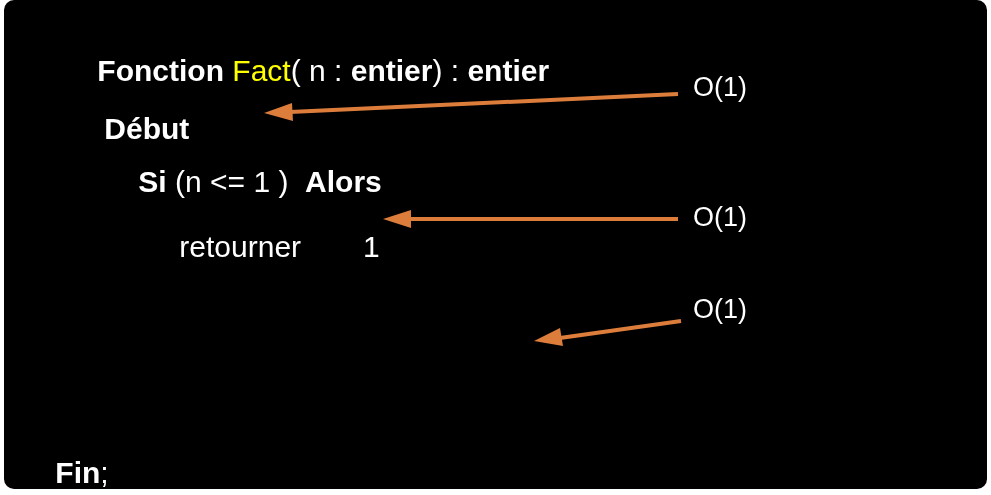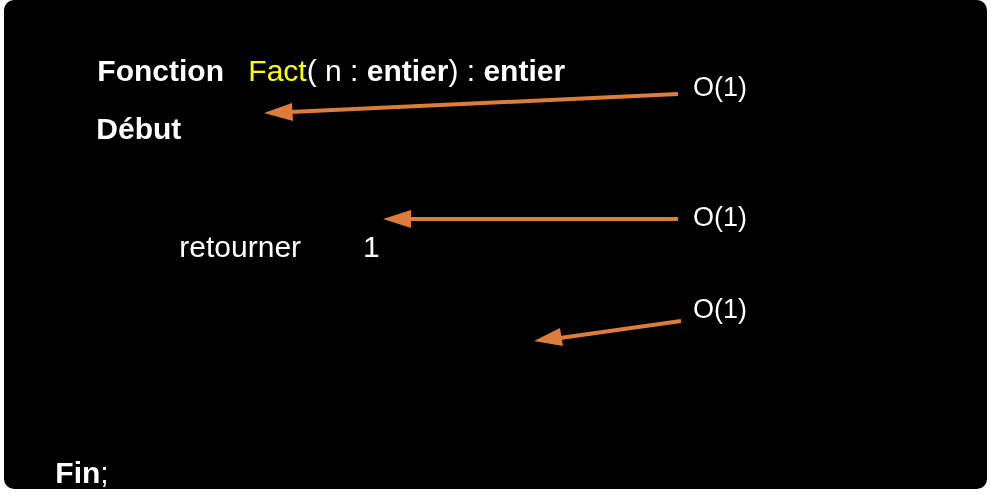--- a/index.html
+++ b/index.html
@@ -22,21 +22,21 @@
   }
   .code-line {
     position: absolute;
     color: #ffffff;
     font-size: 30px;
     line-height: 34px;
     white-space: pre;
   }
   .b { font-weight: 700; }
   .r { font-weight: 400; }
-  .y { font-weight: 400; color: #ffff00; margin-left: 16px; }
+  .y { font-weight: 400; color: #ffff00; }
   .gap { display: inline-block; width: 62px; }
   .annotation {
     position: absolute;
     color: #ffffff;
     font-size: 27px;
     line-height: 32px;
     font-weight: 400;
     white-space: pre;
     text-align: right;
   }
@@ -49,24 +49,27 @@
 </style>
 </head>
 <body>
 
 <div class="slide">
 
   <div class="code-line" style="left:60px; top:20px;">
     <span class="b">Fonction </span><span class="y">Fact</span><span class="r">( n : </span><span class="b">entier</span><span class="r">) : </span><span class="b">entier</span>
   </div>
 
-  <div class="code-line" style="left:59px; top:78px;">
+  <div class="code-line" style="left:67px; top:78px;">
     <span class="b">Début</span>
   </div>
 
+  <div class="code-line" style="left:101px; top:131px;">
+    <span class="b">Si </span><span class="r">(n &lt;= 1 )  </span><span class="b">Alors</span>
+  </div>
 
   <div class="code-line" style="left:142px; top:196px;text-align:right;">
     <span class="r">retourner</span><span class="gap"></span><span class="r">1</span>
   </div>
 
 
 
 
   <div class="code-line" style="left:18px; top:422px;">
     <span class="b">Fin</span><span class="r">;</span>

